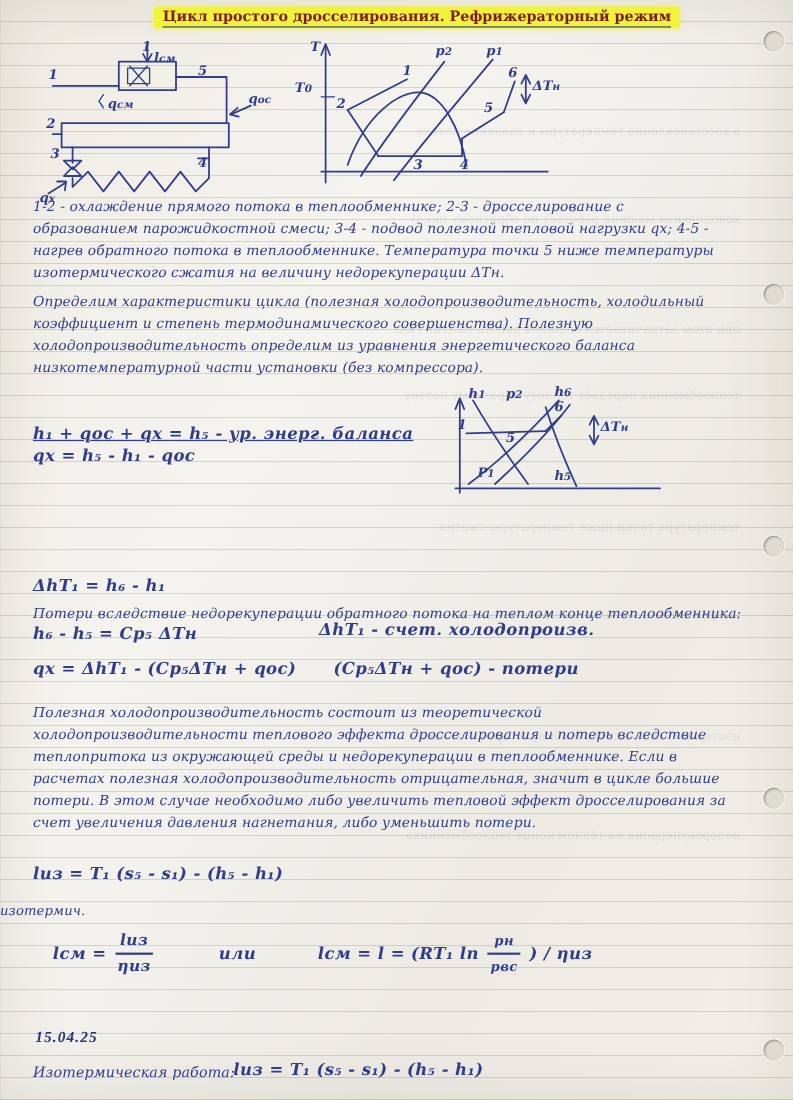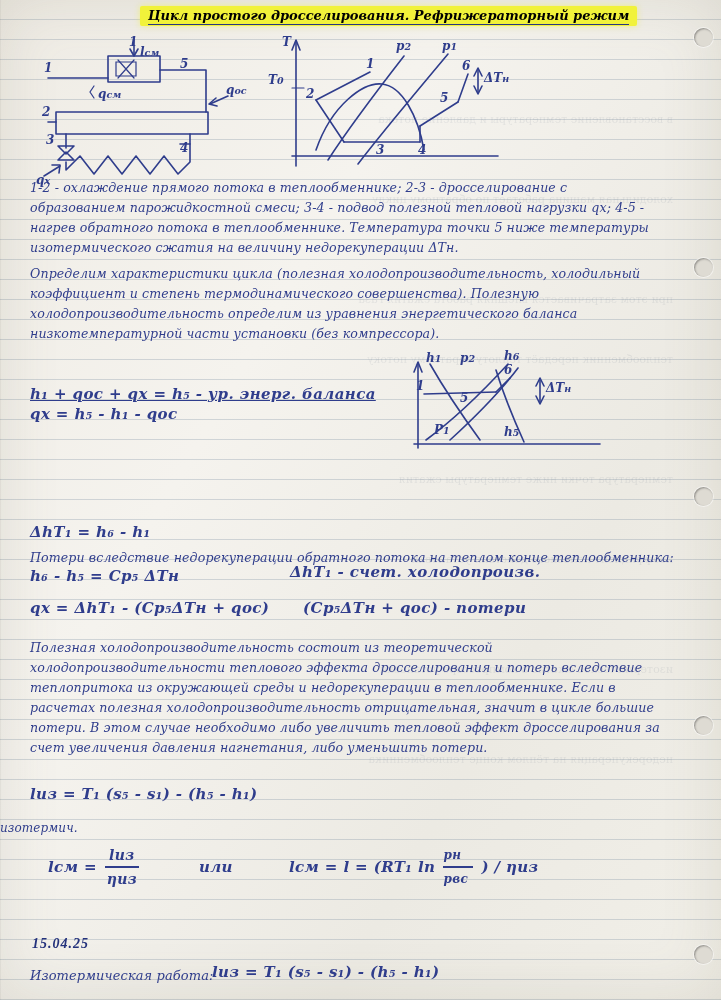--- a/index.html
+++ b/index.html
@@ -65,23 +65,23 @@
     letter-spacing:0.4px;
     font-weight:700;
   }
 
   
   #title{
     position:absolute;left:140px;top:6px;
     background:#f1f23a;
     padding:2px 8px 3px 8px;
     border-radius:2px;
-    color:#000000;
+    color:#7f1d1d;
     font-family:"DejaVu Serif",serif;
-    font-style:italic;font-weight:700;font-size:13px;
+    font-weight:700;font-size:13px;
     box-shadow:0 0 6px rgba(240,242,60,0.55);
   }
   #title .u{border-bottom:1.4px solid #2a3782;padding-bottom:1px}
 
   svg{position:absolute;overflow:visible}
   .ink{stroke:#2f3d8c;fill:none;stroke-width:1.6;stroke-linecap:round;stroke-linejoin:round}
   .ink-thin{stroke:#2f3d8c;fill:none;stroke-width:1.2;stroke-linecap:round}
   .lbl{
     fill:#2f3d8c;font-family:"DejaVu Serif",serif;font-style:italic;
     font-weight:700;font-size:12px;
@@ -261,21 +261,21 @@
 
   <div style="position:absolute;left:48px;top:845px;display:flex;align-items:center;gap:8px;">
     <span class="hw formula" style="position:static">lсм =</span>
     <span style="display:inline-flex;flex-direction:column;align-items:center;line-height:16px;">
       <span class="hw formula" style="position:static;font-size:14px">lиз</span>
       <span style="display:block;width:34px;height:1.6px;background:#2f3d8c;margin:1px 0"></span>
       <span class="hw formula" style="position:static;font-size:14px">ηиз</span>
     </span>
     <span class="hw formula" style="position:static;margin-left:52px">или</span>
     <span class="hw formula" style="position:static;margin-left:48px">lсм = l = (RT₁ ln</span>
-    <span style="display:inline-flex;flex-direction:column;line-height:14px;">
+    <span style="display:inline-flex;flex-direction:column;align-items:center;line-height:14px;">
       <span class="hw formula" style="position:static;font-size:12px">рн</span>
       <span style="display:block;width:30px;height:1.5px;background:#2f3d8c;margin:1px 0"></span>
       <span class="hw formula" style="position:static;font-size:12px">рвс</span>
     </span>
     <span class="hw formula" style="position:static">) / ηиз</span>
   </div>
 
   <div class="date">15.04.25</div>
 
   <div class="hw" style="left:30px;top:966px;font-size:13px;">Изотермическая работа:</div>

